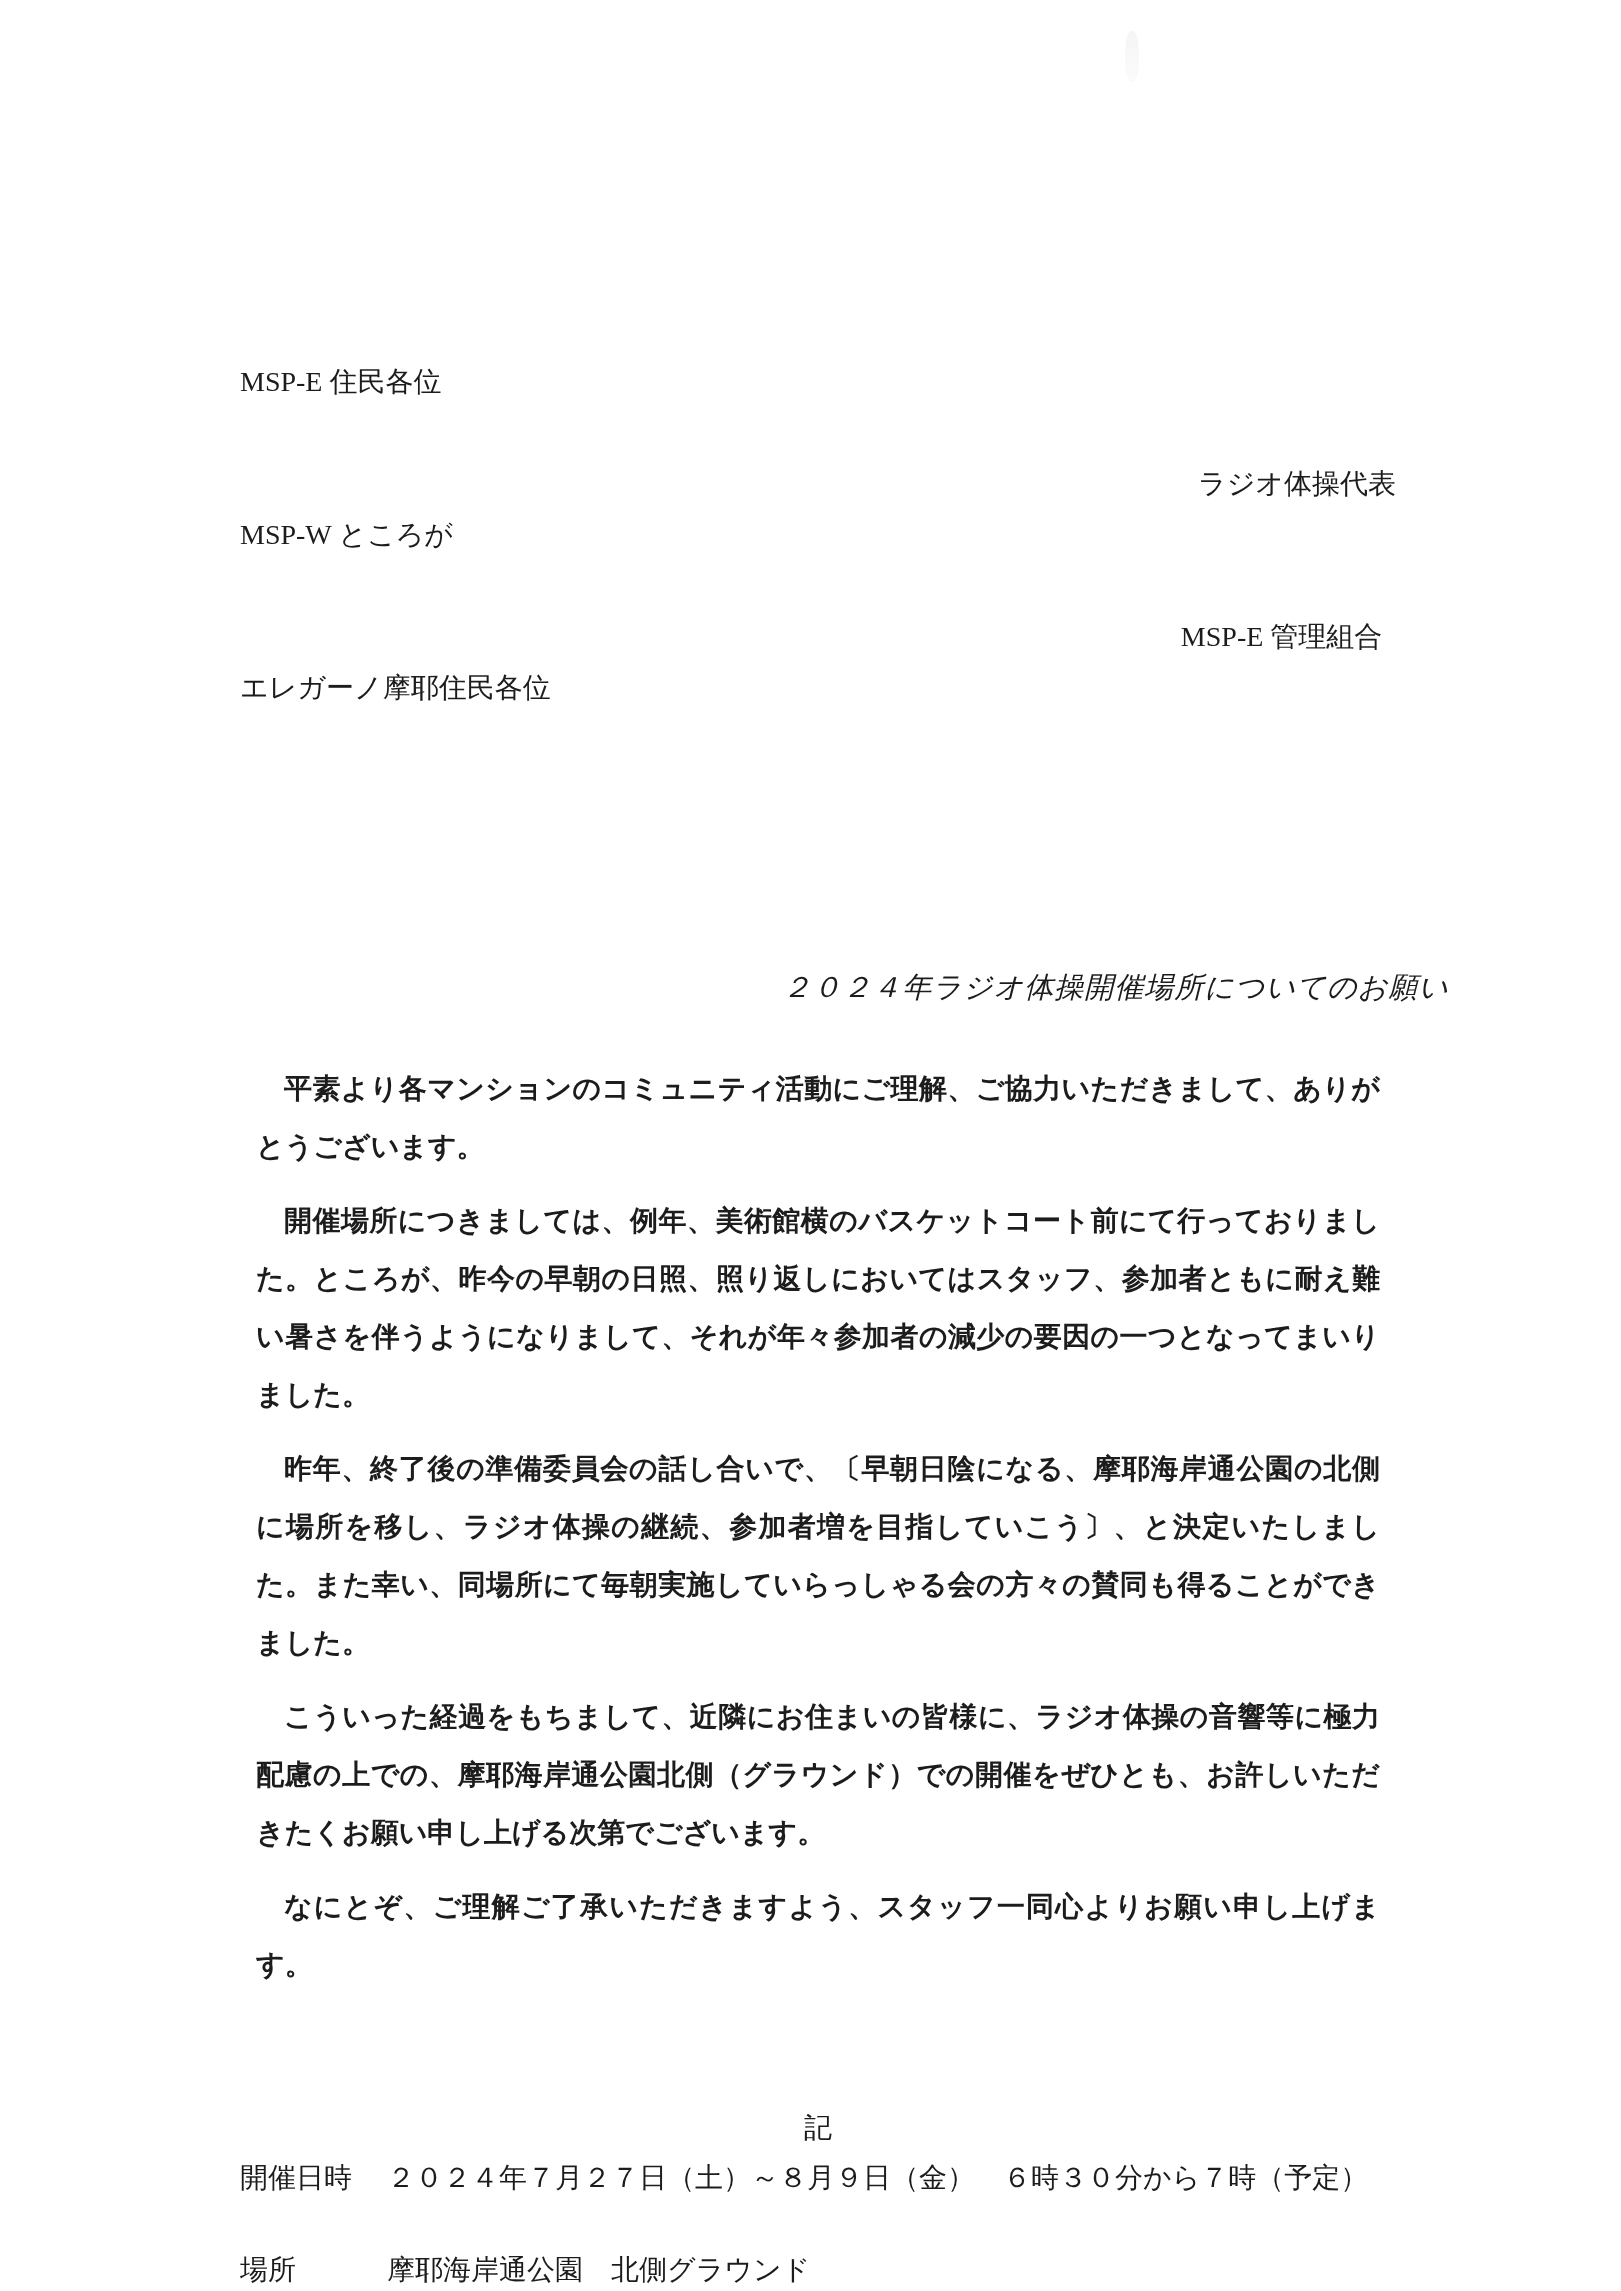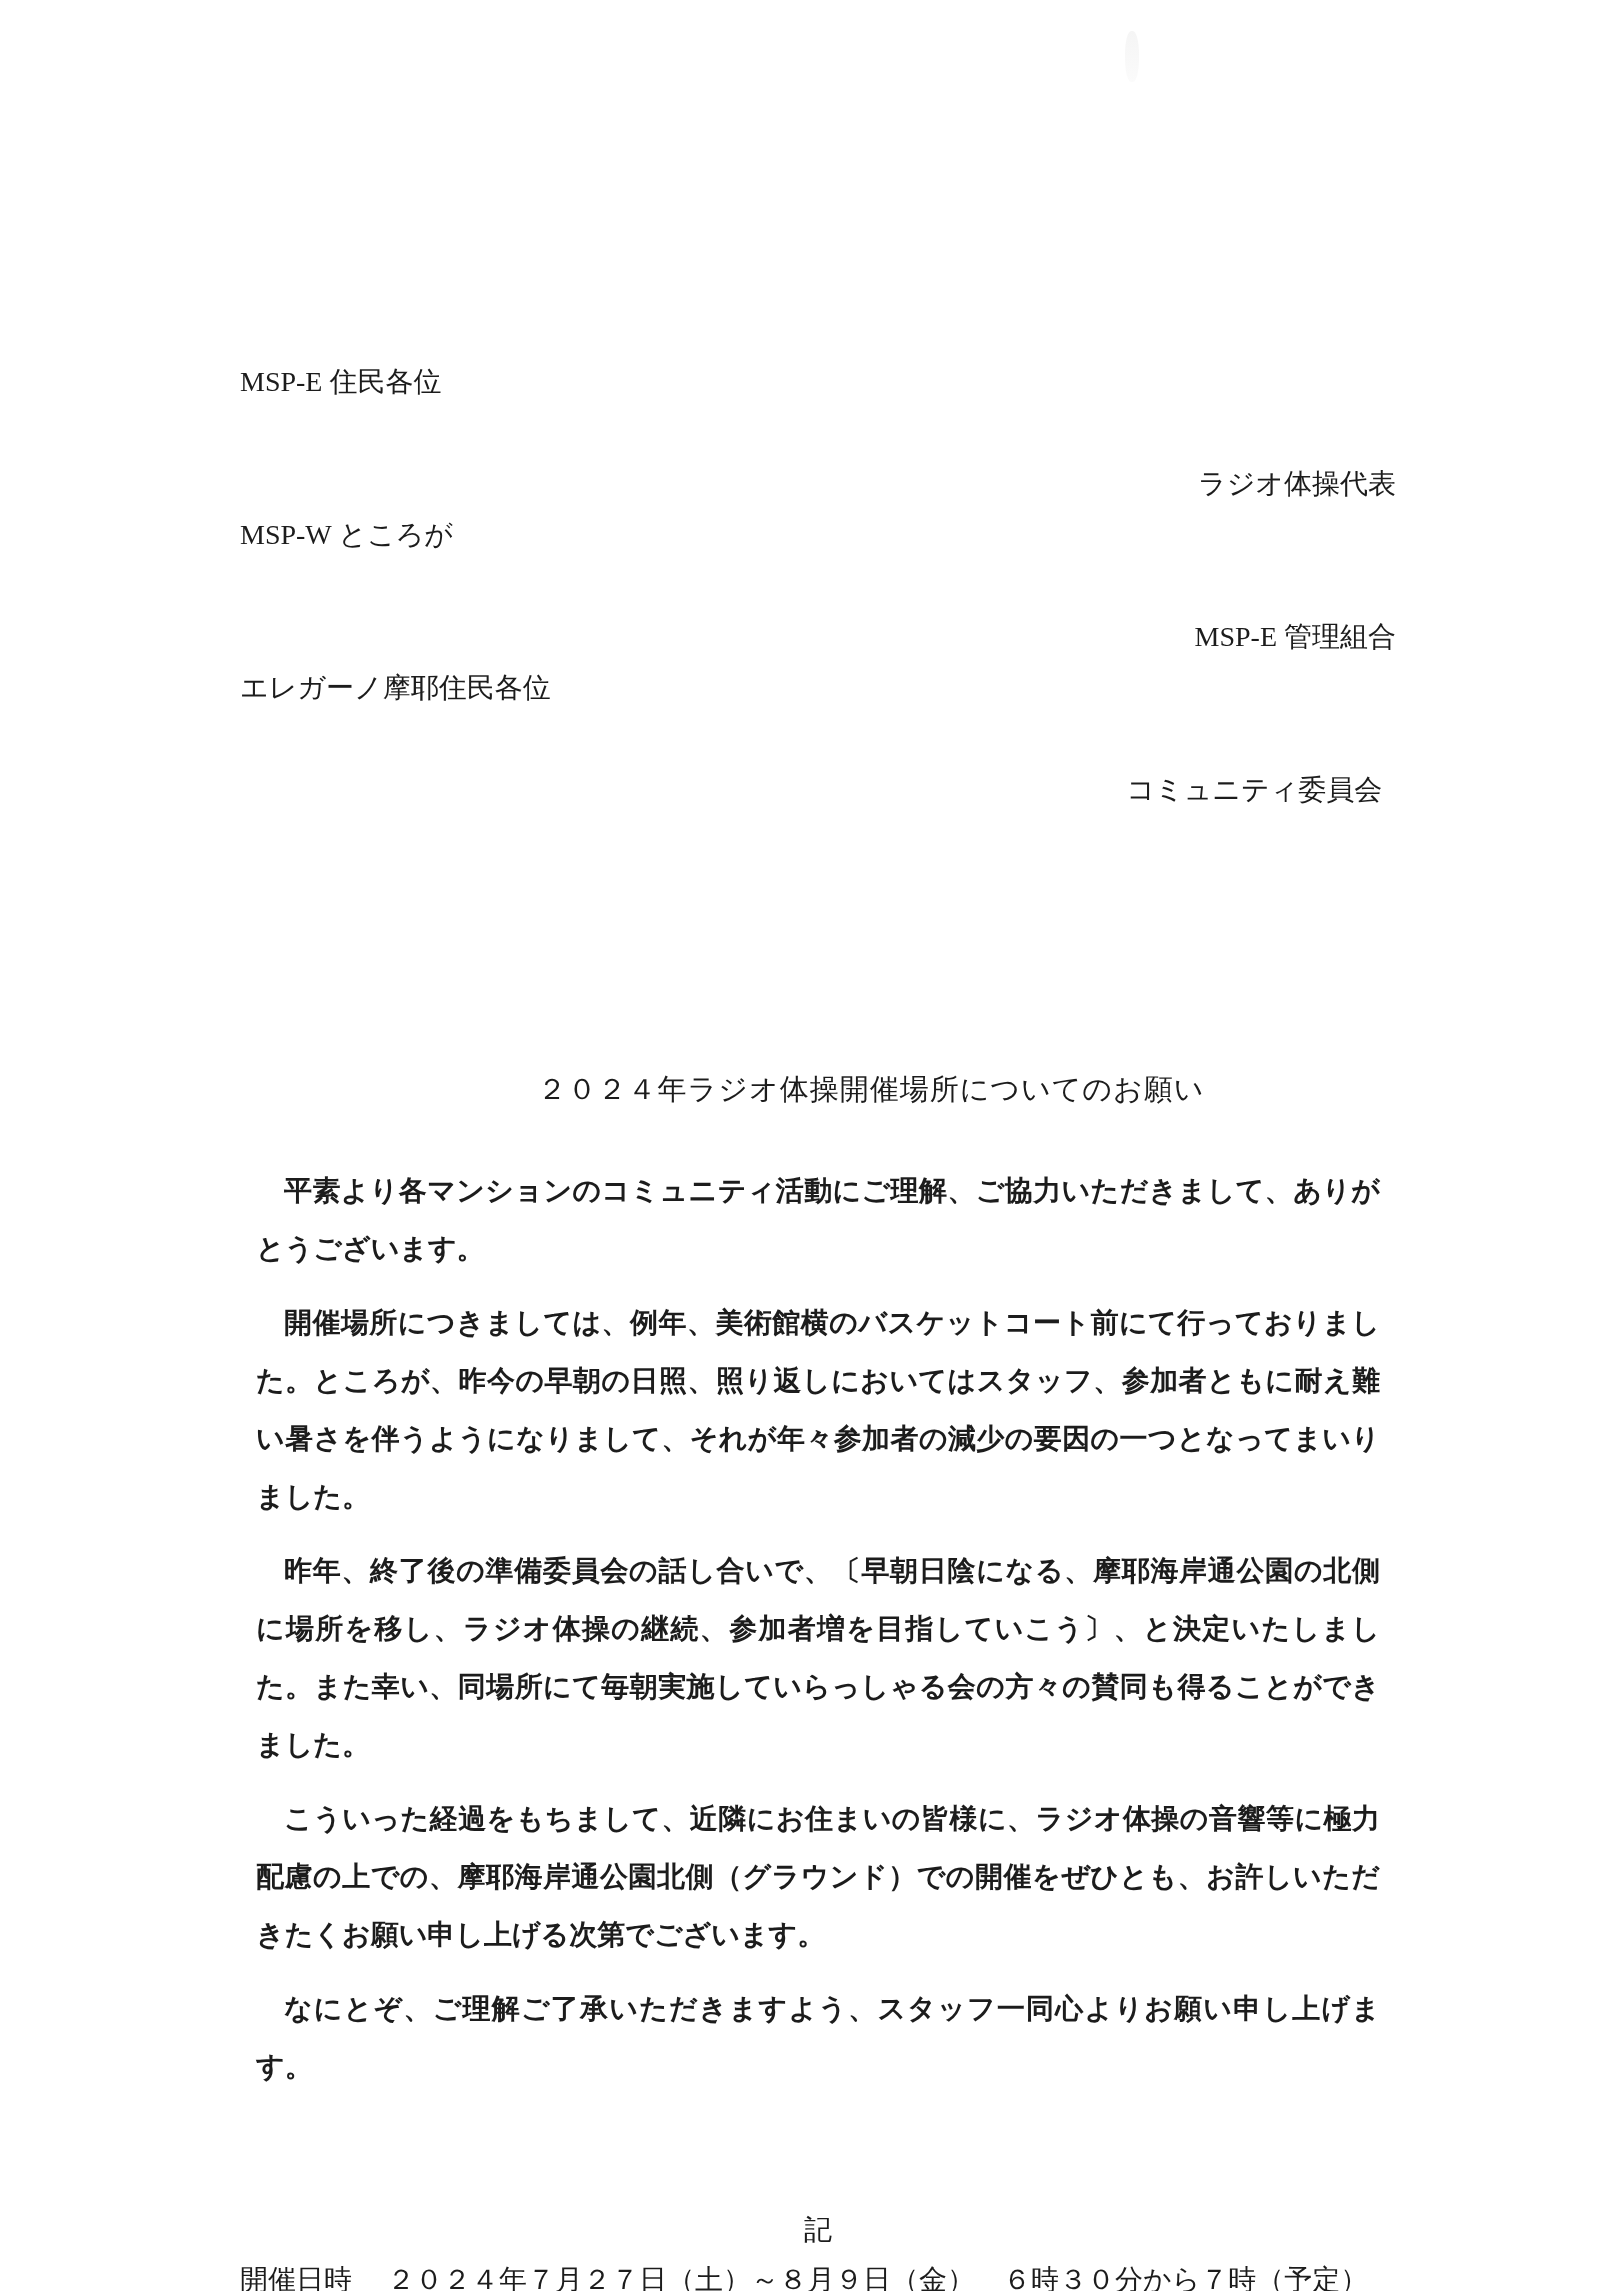--- a/index.html
+++ b/index.html
@@ -45,25 +45,26 @@
     line-height: 51px;
     white-space: pre-wrap;
   }
   .senders .sender-line:last-child {
     padding-right: 13.7px;
   }
   .doc-title {
     position: relative;
     left: 53px;                  
     margin-top: 147px;
-    text-align: center;
+    text-align: right;
     line-height: 51px;
     font-size: 29px;
     letter-spacing: 1px;
     white-space: pre-wrap;
+    font-style: italic;
   }
   .body-block {
     margin-top: 47px;
   }
   .para {
     margin: 16px;
     line-height: 58px;
     text-align: justify;
     text-indent: 1em;
     white-space: pre-wrap;
@@ -108,21 +109,20 @@
 
   <div class="header">
     <div class="recipients">
       <div class="recipient-line">MSP-E 住民各位</div>
       <div class="recipient-line">MSP-W ところが</div>
       <div class="recipient-line">エレガーノ摩耶住民各位</div>
     </div>
     <div class="senders">
       <div class="sender-line">ラジオ体操代表</div>
       <div class="sender-line">MSP-E 管理組合</div>
-      <div class="sender-line">コミュニティ委員会</div>
     </div>
   </div>
 
   <div class="doc-title">２０２４年ラジオ体操開催場所についてのお願い</div>
 
   <div class="body-block">
     <p class="para">平素より各マンションのコミュニティ活動にご理解、ご協力いただきまして、ありがとうございます。</p>
     <p class="para">開催場所につきましては、例年、美術館横のバスケットコート前にて行っておりました。ところが、昨今の早朝の日照、照り返しにおいてはスタッフ、参加者ともに耐え難い暑さを伴うようになりまして、それが年々参加者の減少の要因の一つとなってまいりました。</p>
     <p class="para">昨年、終了後の準備委員会の話し合いで、〔早朝日陰になる、摩耶海岸通公園の北側に場所を移し、ラジオ体操の継続、参加者増を目指していこう〕、と決定いたしました。また幸い、同場所にて毎朝実施していらっしゃる会の方々の賛同も得ることができました。</p>
     <p class="para">こういった経過をもちまして、近隣にお住まいの皆様に、ラジオ体操の音響等に極力配慮の上での、摩耶海岸通公園北側（グラウンド）での開催をぜひとも、お許しいただきたくお願い申し上げる次第でございます。</p>

